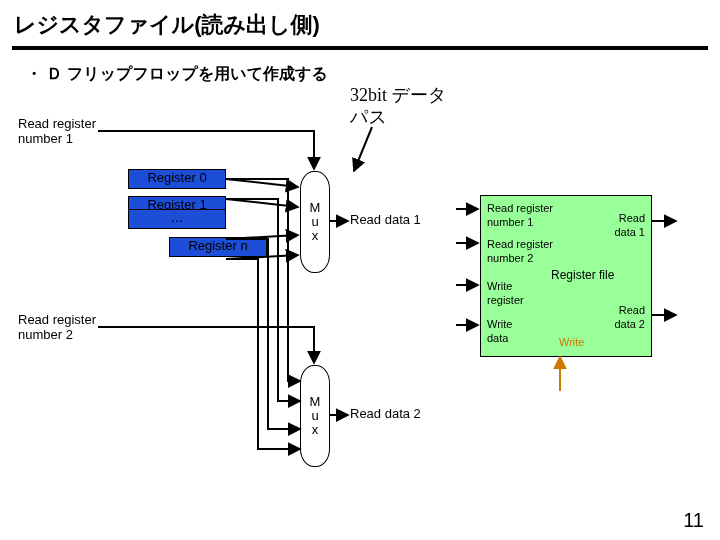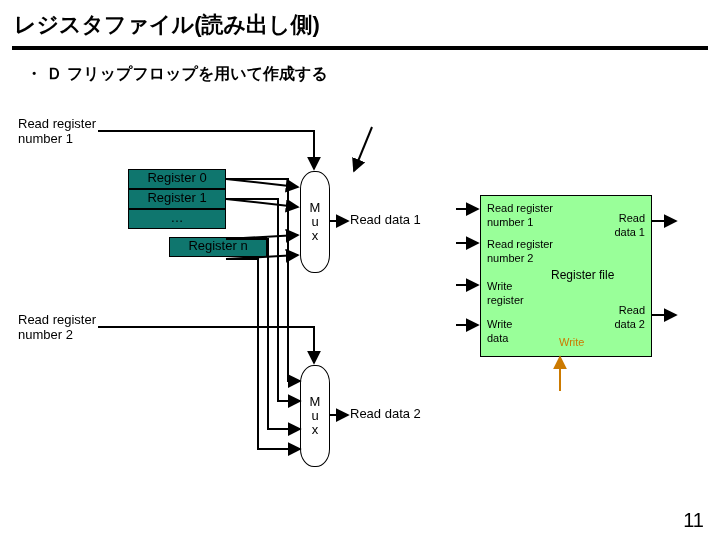--- a/index.html
+++ b/index.html
@@ -43,21 +43,21 @@
     position: absolute;
     font-size: 18px;
     line-height: 1.2;
     font-family: "MS Mincho", serif;
   }
   .regbox {
     position: absolute;
     border: 1px solid #000;
     font-size: 13px;
     text-align: center;
-    background: #0f766e;
+    background: #1d4ed8;
   }
   .muxbody {
     position: absolute;
     width: 28px;
     border: 1px solid #000;
     border-radius: 14px / 18px;
     background: #fff;
     display: flex;
     flex-direction: column;
     align-items: center;
@@ -88,28 +88,32 @@
 </style>
 </head>
 <body>
 
 <div class="title">レジスタファイル(読み出し側)</div>
 <div class="hr"></div>
 <div class="bullet">Ｄ フリップフロップを用いて作成する</div>
 
 <div class="stage">
 
+  <div class="annot" style="left:350px; top:0px;">
+    <span>32bit データ</span><br>
+    <span>パス</span>
+  </div>
 
   <div class="label" style="left:18px; top:32px;">Read register
 number 1</div>
   <div class="label" style="left:18px; top:228px;">Read register
 number 2</div>
 
   <div class="regbox" style="left:128px; top:84px;  width:96px; height:18px;">Register 0</div>
-  <div class="regbox" style="left:128px; top:104px; width:96px; height:18px;">Register 1</div>
+  <div class="regbox" style="left:128px; top:111px; width:96px; height:18px;">Register 1</div>
   <div class="regbox" style="left:128px; top:124px; width:96px; height:18px;">…</div>
   <div class="regbox" style="left:128px; top:152px; width:96px; height:18px;margin-left:41px;">Register n</div>
 
   <div class="muxbody" style="left:300px; top:86px; height:100px;">
     <span>M</span>
     <span>u</span>
     <span>x</span>
   </div>
 
   <div class="muxbody" style="left:300px; top:280px; height:100px;">

